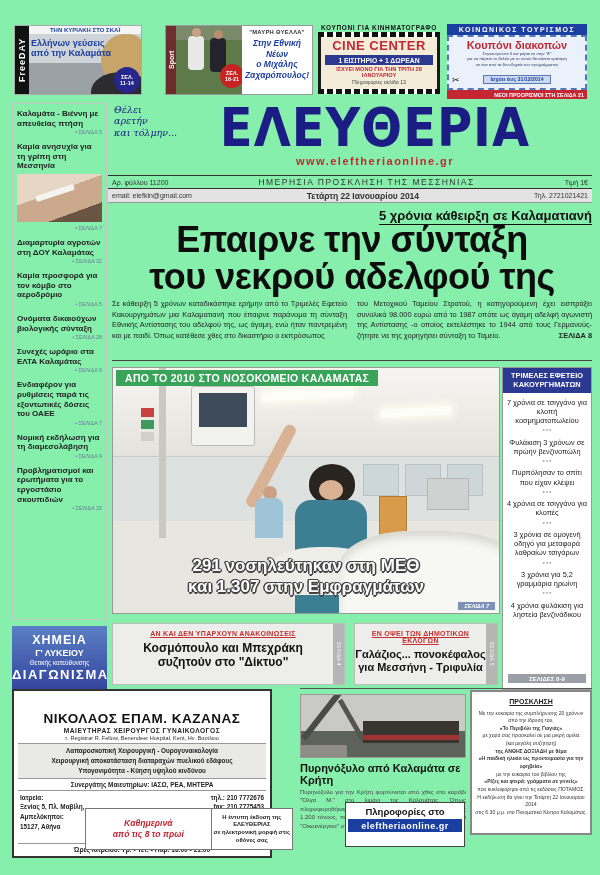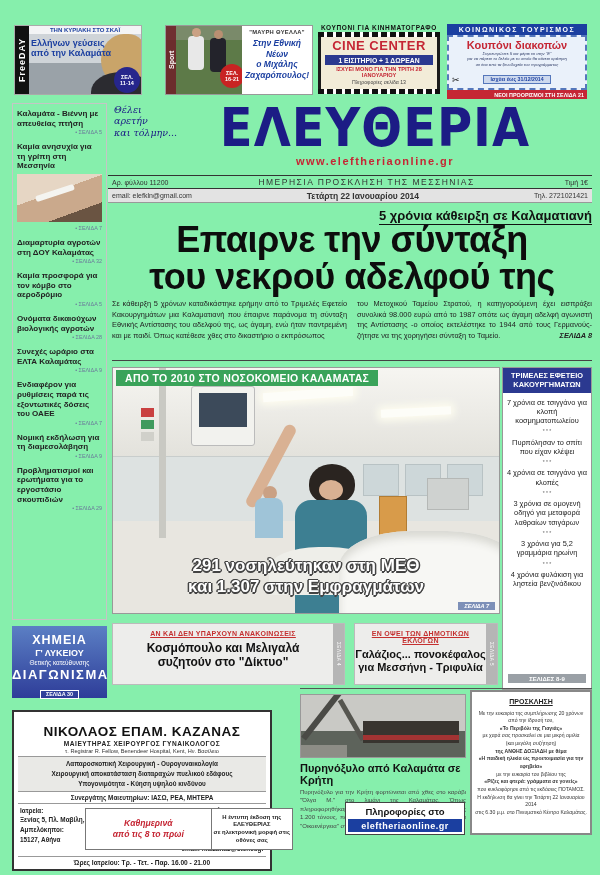--- a/index.html
+++ b/index.html
@@ -85,21 +85,21 @@
   .chem .l4{font-size:13px;font-weight:bold;letter-spacing:1.5px;margin-top:1px;}
   .chem .chip{display:inline-block;border:1px solid #fff;font-size:5.4px;font-weight:bold;padding:.5px 5px;margin-top:3px;}
 
   
   .kicker{left:112px;top:206px;width:480px;text-align:right;}
   .kicker span{display:inline-block;font-size:13px;font-weight:bold;color:#111;border-bottom:1.5px solid #111;padding-bottom:1px;}
   .headline{left:112px;top:221px;width:480px;text-align:center;font-size:36px;font-weight:900;color:#0d0d0d;
         line-height:1.03;letter-spacing:-.5px;}
   .leadbody{left:112px;top:299px;width:480px;display:flex;gap:10px;font-size:7.4px;line-height:1.42;text-align:justify;color:#222;}
   .leadbody>div{flex:1;}
-  .leadbody .pg{font-weight:bold;float:right;font-style:italic;}
+  .leadbody .pg{font-weight:bold;float:right;}
   .rule1{left:112px;top:360px;width:480px;border-top:1.5px solid #444;}
 
   
   .mainph{left:112px;top:367px;width:386px;height:245px;border:1px solid #999;background:#e8e6e0;overflow:hidden;}
   .mainph .ceiling{position:absolute;left:0;top:0;right:0;height:88px;
         background:linear-gradient(180deg,#f6f5f1,#e3e2dc),repeating-linear-gradient(105deg,transparent 0 30px,#d8d6ce 30px 31px);}
   .mainph .light1,.mainph .light2{position:absolute;background:#fdfdf8;box-shadow:0 0 8px 3px #fffef0;}
   .mainph .light1{left:150px;top:22px;width:90px;height:9px;transform:rotate(-4deg);}
   .mainph .light2{left:268px;top:40px;width:70px;height:8px;transform:rotate(-3deg);}
   .mainph .backwall{position:absolute;left:0;top:88px;right:0;height:64px;background:#dde2e1;
@@ -140,21 +140,21 @@
   .teaser .k{color:#c53030;font-size:7px;font-weight:bold;text-decoration:underline;letter-spacing:.3px;}
   .teaser .t{margin-top:4px;font-size:12px;font-weight:bold;color:#111;line-height:1.2;}
   .teaser .tab{width:11px;background:#b5b5b5;color:#fff;writing-mode:vertical-rl;font-size:4.6px;
         display:flex;align-items:center;justify-content:center;letter-spacing:.5px;}
   .teaser-a{left:112px;width:233px;}
   .teaser-b{left:354px;width:144px;}
   .teaser-b .t{font-size:11px;}
   .rule2{left:300px;top:688px;width:292px;border-top:1px solid #555;}
 
   
-  .doctor{left:12px;top:710px;width:260px;border:2px solid #333;box-sizing:border-box;text-align:center;padding:12px 4px 2px 4px;background:#fff;}
+  .doctor{left:12px;top:689px;width:260px;border:2px solid #333;box-sizing:border-box;text-align:center;padding:20px 4px 2px 4px;background:#fff;}
   .doctor .name{font-size:13.5px;font-weight:900;letter-spacing:.5px;color:#111;}
   .doctor .spec{font-size:6.6px;font-weight:bold;letter-spacing:.5px;margin-top:1px;}
   .doctor .cred{font-size:5.6px;color:#333;margin-top:1px;}
   .doctor .serv{margin-top:2px;background:#e9e9e6;border-top:1px solid #999;border-bottom:1px solid #999;
         font-size:6.4px;font-weight:bold;line-height:1.55;padding:2px 0;}
   .doctor .part{font-size:6.4px;font-weight:bold;border-bottom:1px solid #999;padding:2px 0;}
   .doctor .contact{display:flex;text-align:left;font-size:6.4px;line-height:1.5;padding:2px 2px;}
   .doctor .contact .l{flex:1.2;font-weight:bold;}
   .doctor .contact .r{flex:1;text-align:right;font-weight:bold;}
   .doctor .hours{border-top:1px solid #999;font-size:6.6px;font-weight:bold;padding:2px 0 1px 0;}
@@ -163,21 +163,21 @@
   .port{left:300px;top:694px;width:166px;}
   .portph{position:relative;height:62px;border:1px solid #999;overflow:hidden;background:linear-gradient(180deg,#c9c9c5 0 58%,#5d635b 58% 100%);}
   .portph .hull{position:absolute;right:6px;top:26px;width:96px;height:22px;background:#38342f;}
   .portph .stripe{position:absolute;right:6px;top:40px;width:96px;height:5px;background:#a23333;}
   .portph .crane{position:absolute;left:18px;top:-10px;width:6px;height:60px;background:#4a4a46;transform:rotate(38deg);}
   .portph .crane2{position:absolute;left:48px;top:2px;width:5px;height:46px;background:#55554f;transform:rotate(-30deg);}
   .portph .dock{position:absolute;left:0;bottom:0;width:46px;height:12px;background:#8d8d86;}
   .port .t{font-size:11px;font-weight:bold;color:#111;margin-top:4px;}
   .port .b{font-size:6px;color:#444;text-align:justify;line-height:1.4;margin-top:2px;}
 
-  .infobox{left:345px;top:802px;width:120px;border:1.5px solid #444;text-align:center;padding:3px 2px 2px 2px;box-sizing:border-box;background:#fff;}
+  .infobox{left:345px;top:802px;width:120px;border:1.5px solid #444;text-align:center;padding:3px 2px 14px 2px;box-sizing:border-box;background:#fff;}
   .infobox .l1{font-size:9.5px;font-weight:900;color:#111;}
   .infobox .l2{margin-top:2px;background:#1b3fa0;color:#fff;font-size:9px;font-weight:bold;letter-spacing:.5px;padding:1.5px 0;}
 
   
   .invite{left:470px;top:690px;width:122px;height:145px;border:2px solid #888;box-sizing:border-box;
         text-align:center;padding:5px 3px;font-size:5.1px;color:#333;line-height:1.5;background:#fff;}
   .invite .title{font-size:7px;font-weight:bold;text-decoration:underline;color:#222;margin-bottom:2px;}
 
   
   .strip{left:85px;top:808px;width:208px;height:42px;border:1px solid #777;display:flex;box-sizing:border-box;background:#fff;}
@@ -289,21 +289,21 @@
         <span class="pg">• ΣΕΛΙΔΑ 32</span>
       </div>
 
       <div class="side-item">
         <div class="t">Καμία προσφορά για τον κόμβο στο αεροδρόμιο</div>
 
         <span class="pg">• ΣΕΛΙΔΑ 5</span>
       </div>
 
       <div class="side-item">
-        <div class="t">Ονόματα δικαιούχων βιολογικής αγροτών</div>
+        <div class="t">Ονόματα δικαιούχων βιολογικής σύνταξη</div>
 
         <span class="pg">• ΣΕΛΙΔΑ 28</span>
       </div>
 
       <div class="side-item">
         <div class="t">Συνεχές ωράριο στα ΕΛΤΑ Καλαμάτας</div>
 
         <span class="pg">• ΣΕΛΙΔΑ 9</span>
       </div>
 
@@ -386,40 +386,41 @@
 
   <div class="court">
     <div class="hdr">
       <div>ΤΡΙΜΕΛΕΣ ΕΦΕΤΕΙΟ</div>
       <div>ΚΑΚΟΥΡΓΗΜΑΤΩΝ</div>
     </div>
     <div class="items">
 
         <div class="court-item">7 χρόνια σε τσιγγάνο για κλοπή κοσμηματοπωλείου</div>
 
+        <div class="court-item">Φυλάκιση 3 χρόνων σε πρώην βενζινοπώλη</div>
 
         <div class="court-item">Πυρπόλησαν το σπίτι που είχαν κλέψει</div>
 
         <div class="court-item">4 χρόνια σε τσιγγάνο για κλοπές</div>
 
         <div class="court-item">3 χρόνια σε ομογενή οδηγό για μεταφορά λαθραίων τσιγάρων</div>
 
         <div class="court-item">3 χρόνια για 5,2 γραμμάρια ηρωίνη</div>
 
         <div class="court-item">4 χρόνια φυλάκιση για ληστεία βενζινάδικου</div>
 
     </div>
     <div class="foot">ΣΕΛΙΔΕΣ 8-9</div>
   </div>
 
   <div class="abs teaser teaser-a">
     <div class="c">
       <div class="k">ΑΝ ΚΑΙ ΔΕΝ ΥΠΑΡΧΟΥΝ ΑΝΑΚΟΙΝΩΣΕΙΣ</div>
       <div class="t">
-        <div>Κοσμόπουλο και Μελιγαλά</div>
+        <div>Κοσμόπουλο και Μπεχράκη</div>
         <div>συζητούν στο "Δίκτυο"</div>
       </div>
     </div>
     <div class="tab">ΣΕΛΙΔΑ 4</div>
   </div>
   <div class="abs teaser teaser-b">
     <div class="c">
       <div class="k">ΕΝ ΟΨΕΙ ΤΩΝ ΔΗΜΟΤΙΚΩΝ ΕΚΛΟΓΩΝ</div>
       <div class="t">
         <div>Γαλάζιος... πονοκέφαλος</div>

